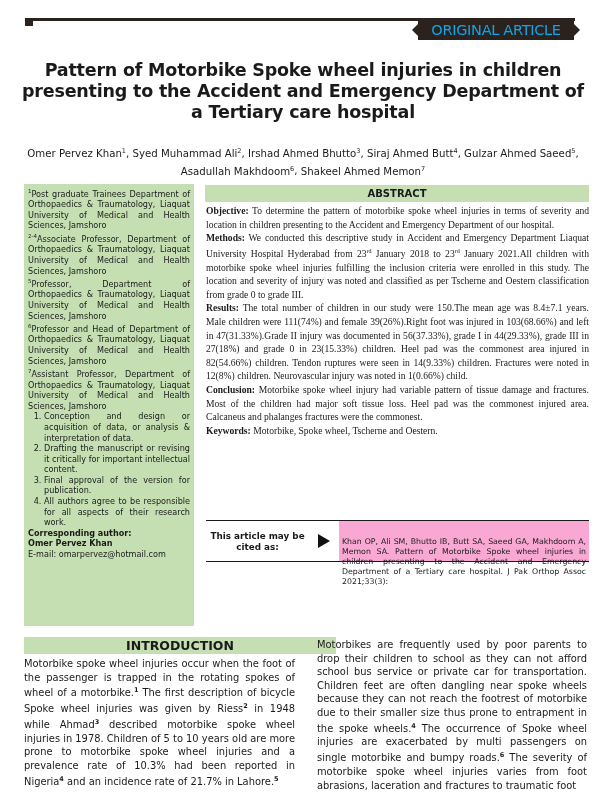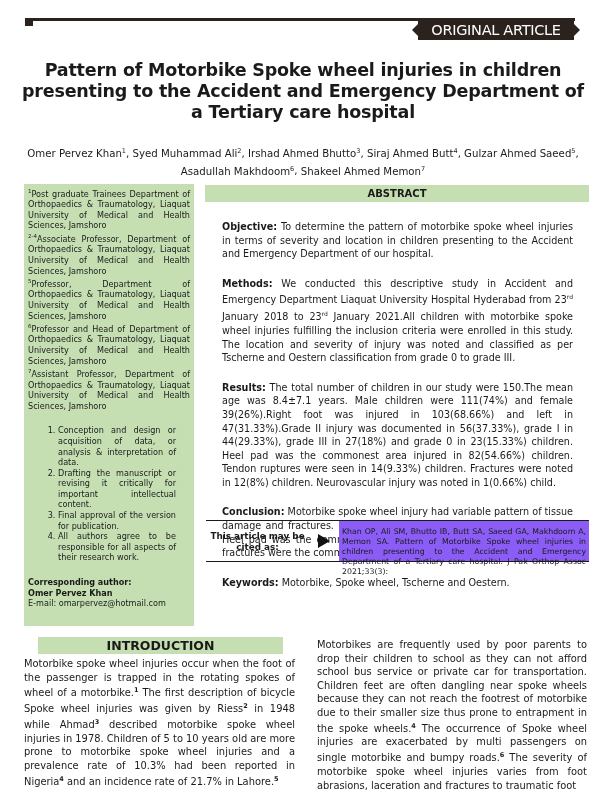--- a/index.html
+++ b/index.html
@@ -1,42 +1,42 @@
 <!DOCTYPE html>
 <html><head>
 <meta charset="utf-8">
 <style>
   html, body { margin:0; padding:0; background:#ffffff; }
   body { width:606px; height:804px; position:relative; overflow:hidden; font-family:"DejaVu Sans", sans-serif; color:#1a1a1a; }
   .topbar { position:absolute; left:25px; top:18px; width:550px; height:3px; background:#2b221d; }
   .topbar-stub { position:absolute; left:25px; top:18px; width:8px; height:8px; background:#2b221d; }
-  .badge { position:absolute; left:418px; top:20px; width:156px; height:20px; background:#2b221d; color:#ffffff; font-size:14.5px; line-height:20px; text-align:center; letter-spacing:-0.3px; }
+  .badge { position:absolute; left:418px; top:20px; width:156px; height:20px; background:#2b221d; color:#0ea5e9; font-size:14.5px; line-height:20px; text-align:center; letter-spacing:-0.3px; }
   .badge:before { content:""; position:absolute; left:-6px; top:4px; border-right:6px solid #2b221d; border-top:6px solid transparent; border-bottom:6px solid transparent; }
   .badge:after { content:""; position:absolute; right:-6px; top:4px; border-left:6px solid #2b221d; border-top:6px solid transparent; border-bottom:6px solid transparent; }
   .title { position:absolute; left:20px; top:60px; width:566px; font-size:17.5px; font-weight:bold; text-align:center; line-height:21px; letter-spacing:-0.2px; }
   .authors { position:absolute; left:20px; top:144px; width:566px; font-size:10.2px; text-align:center; line-height:14px; }
   .authors sup { font-size:6.5px; }
   .aff { position:absolute; left:24px; top:184px; width:170px; height:442px; background:#c5dfb3; padding:2px 4px; box-sizing:border-box; font-size:8.1px; line-height:10.6px; text-align:justify; }
   .aff p { margin:0; }
   .aff sup { font-size:5.5px; }
   .aff .decl { margin-top:10px; }
   .aff b { font-weight:bold; }
-  .aff ol { margin:14px; padding-left:16px; }
+  .aff ol { margin:0; padding-left:16px; }
   .aff li { margin:0; }
   .aff .corr { }
   .abs-head { position:absolute; left:205px; top:185px; width:384px; height:17px; background:#c5dfb3; font-weight:bold; font-size:10px; text-align:center; line-height:17px; }
   .abs-body { position:absolute; left:206px; top:204px; width:383px; font-size:9.6px; line-height:13.6px; text-align:justify; }
-  .abs-body p { margin:16px; }
+  .abs-body p { margin:0;font-family:Liberation Serif, serif; }
   .abs-body sup { font-size:6px; }
   .cite { position:absolute; left:206px; top:520px; width:383px; height:40px; border-top:1px solid #1a1a1a; border-bottom:1px solid #1a1a1a; display:flex; }
   .cite-label { width:103px; font-size:8.8px; font-weight:bold; text-align:center; line-height:11px; padding-top:10px; box-sizing:border-box; }
   .cite-arrow { width:30px; display:flex; align-items:center; justify-content:center; }
   .cite-arrow span { display:block; width:0; height:0; border-left:12px solid #111; border-top:7px solid transparent; border-bottom:7px solid transparent; }
-  .cite-text { flex:1; background:#8b5cf6; font-size:7.8px; line-height:9.9px; padding:6px 3px; text-align:justify; box-sizing:border-box; }
-  .intro-head { position:absolute; left:38px; top:637px; width:245px; height:17px; background:#c5dfb3; font-weight:bold; font-size:12.5px; text-align:center; line-height:17px; }
+  .cite-text { flex:1; background:#f9a8d4; font-size:7.8px; line-height:9.9px; padding:16px 3px; text-align:justify; box-sizing:border-box; }
+  .intro-head { position:absolute; left:24px; top:637px; width:312px; height:17px; background:#c5dfb3; font-weight:bold; font-size:12.5px; text-align:center; line-height:17px; }
   .intro-left { position:absolute; left:24px; top:657px; width:271px; font-size:9.9px; line-height:13.6px; text-align:justify; }
   .intro-right { position:absolute; left:317px; top:638px; width:270px; font-size:9.9px; line-height:13.6px; text-align:justify; }
   .intro-left sup, .intro-right sup { font-size:6.5px; font-weight:bold; }
   p { margin:0; }
 </style>
 </head>
 <body>
 
 <div class="topbar"></div>
 <div class="topbar-stub"></div>

